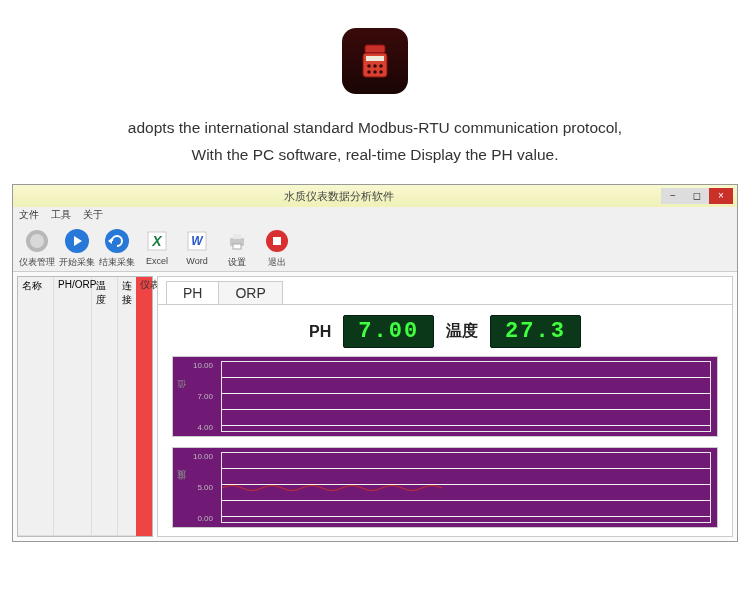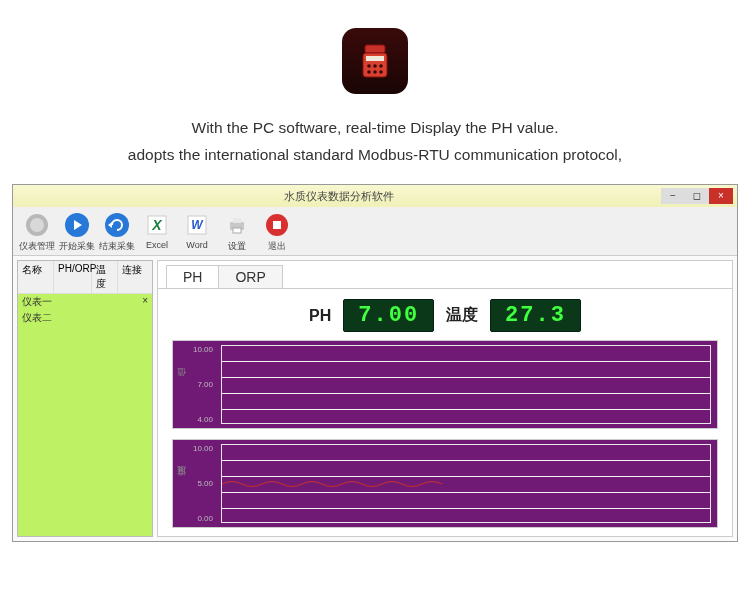--- a/index.html
+++ b/index.html
@@ -16,21 +16,21 @@
 .win-btn { width: 24px; height: 16px; display: flex; align-items: center; justify-content: center; font-size: 10px; line-height: 1; }
 .win-min { background: #ddd; color: #333; }
 .win-max { background: #ddd; color: #333; }
 .win-close { background: #c83028; color: #fff; }
 .menubar { height: 16px; display: flex; gap: 12px; padding: 0 6px; font-size: 10px; color: #333; align-items: center; background: #f0f0f0; }
 .toolbar { display: flex; gap: 4px; padding: 4px 6px 2px; background: #f0f0f0; border-bottom: 1px solid #ccc; }
 .tool-btn { width: 36px; display: flex; flex-direction: column; align-items: center; gap: 1px; }
 .tool-btn .icon { width: 28px; height: 28px; border-radius: 4px; display: flex; align-items: center; justify-content: center; }
 .tool-btn .label { font-size: 9px; color: #444; }
 .content { flex: 1; display: flex; background: #fafafa; }
-.sidebar { width: 136px; border: 1px solid #bbb; margin: 4px; background: #bef264; display: flex; flex-direction: column; font-size: 10px; }
+.sidebar { width: 136px; border: 1px solid #bbb; margin: 4px; background: #ef4444; display: flex; flex-direction: row; font-size: 10px; }
 .sidebar-head { display: flex; border-bottom: 1px solid #ddd; background: #f0f0f0; }
 .sidebar-head span { padding: 2px 4px; border-right: 1px solid #ddd; }
 .sidebar-row { display: flex; padding: 1px 4px; color: #333; gap: 8px; }
 .main-panel { flex: 1; margin: 4px 4px 4px 0; background: #fff; border: 1px solid #ccc; display: flex; flex-direction: column; }
 .tabs { display: flex; padding: 4px 8px 0; gap: 0; border-bottom: 1px solid #ccc; }
 .tab { padding: 3px 16px; font-size: 14px; border: 1px solid #ccc; border-bottom: none; background: #f5f5f5; color: #333; margin-right: -1px; }
 .tab.active { background: #fff; }
 .readings { display: flex; align-items: center; justify-content: center; gap: 12px; padding: 10px 0 8px; }
 .readings .rl { font-size: 16px; font-weight: bold; color: #222; }
 .lcd { background: #0a3818; color: #3fff3f; font-family: 'Courier New', monospace; font-weight: bold; font-size: 22px; padding: 3px 14px; border-radius: 2px; letter-spacing: 2px; border: 1px solid #052010; }
@@ -54,32 +54,37 @@
         <circle cx="20" cy="25" r="1.8" fill="#3a0a0a"></circle>
         <circle cx="26" cy="25" r="1.8" fill="#3a0a0a"></circle>
         <circle cx="14" cy="31" r="1.8" fill="#3a0a0a"></circle>
         <circle cx="20" cy="31" r="1.8" fill="#3a0a0a"></circle>
         <circle cx="26" cy="31" r="1.8" fill="#3a0a0a"></circle>
       </svg>
   </div>
 </div>
 
 <div class="desc">
+  <div>adopts the international standard Modbus-RTU communication protocol,</div>
   <div>With the PC software, real-time Display the PH value.</div>
-  <div>adopts the international standard Modbus-RTU communication protocol,</div>
 </div>
 
 <div class="app-window">
   <div class="titlebar">
     <div class="titlebar-title">水质仪表数据分析软件</div>
     <div class="win-controls">
       <div class="win-btn win-min">−</div>
       <div class="win-btn win-max">◻</div>
       <div class="win-btn win-close">×</div>
     </div>
+  </div>
+  <div class="menubar">
+    <span>文件</span>
+    <span>工具</span>
+    <span>关于</span>
   </div>
   <div class="toolbar">
     <div class="tool-btn">
         <div class="icon">
           <svg width="26" height="26">
             <circle cx="13" cy="13" r="11" fill="#b8b8b8"></circle>
             <circle cx="13" cy="13" r="7" fill="#d8d8d8"></circle>
           </svg>
         </div>
         <span class="label">仪表管理</span>

